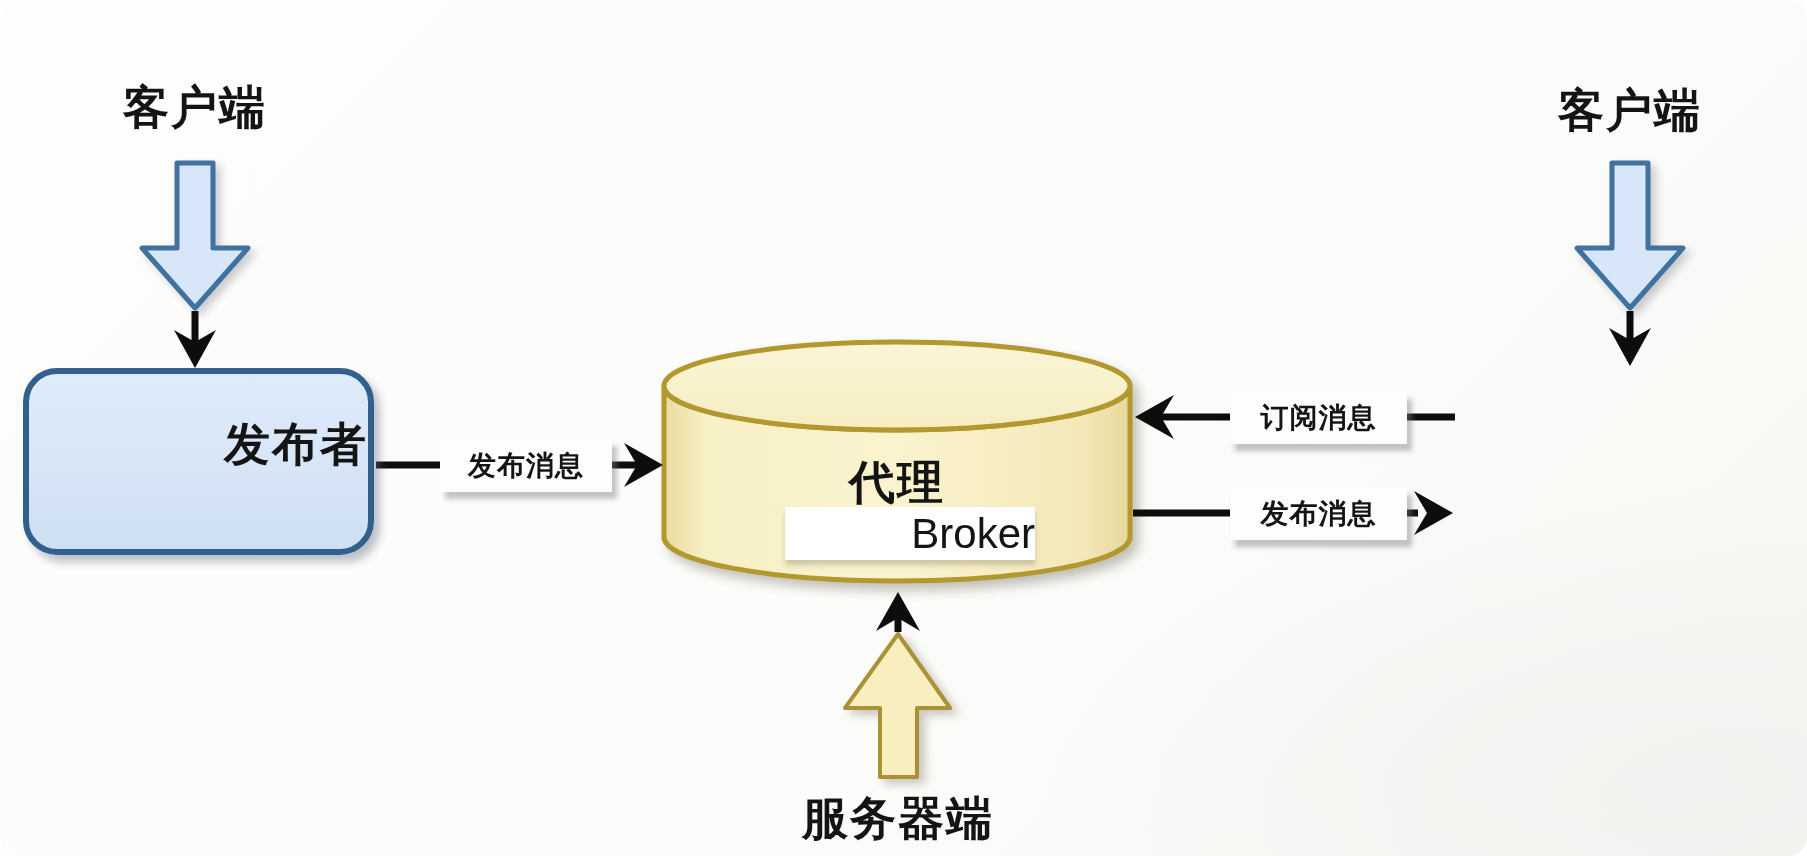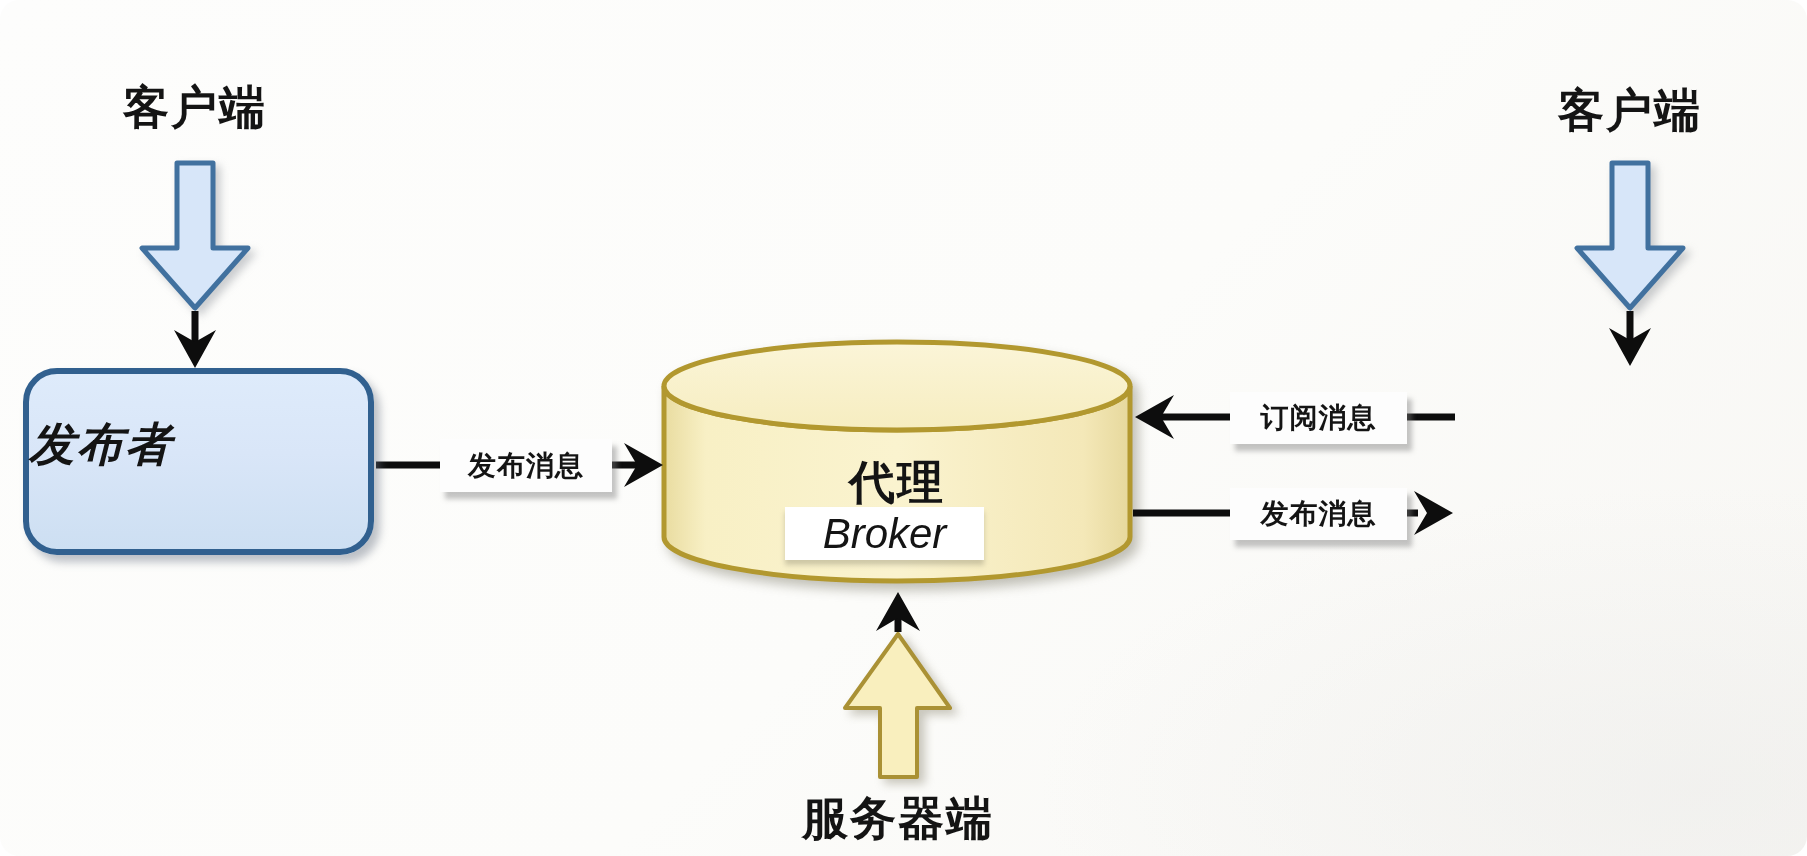--- a/index.html
+++ b/index.html
@@ -29,39 +29,39 @@
 
   
   .node{
     position:absolute;z-index:2;box-sizing:border-box;
     border:6px solid #31608f;border-radius:34px;
     background:linear-gradient(180deg,#deebfb 0%,#d9e6f8 45%,#cddff2 100%);
     box-shadow:6px 7px 8px rgba(108,118,132,.45);
   }
   .node-title{
     position:absolute;left:0;width:100%;top:40px;
-    text-align:left;font-size:46px;font-weight:700;letter-spacing:2px;font-style:italic;
+    text-align:right;font-size:46px;font-weight:700;letter-spacing:2px;
   }
   .sub-box{
     position:absolute;left:50%;transform:translateX(-50%);
     width:218px;height:50px;top:94px;
     background:#ffffff;box-shadow:0 5px 5px rgba(120,130,145,.35);
     display:flex;align-items:center;justify-content:center;
     font-size:42px;font-weight:400;
   }
 
   
   .lbl{position:absolute;z-index:2;text-align:center;font-size:46px;font-weight:700;letter-spacing:2px;}
 
   
   .broker-title{position:absolute;z-index:2;left:795px;top:452px;width:204px;text-align:center;
                 font-size:46px;font-weight:700;letter-spacing:2px;}
-  .broker-sub{position:absolute;z-index:2;left:785px;top:507px;width:199px;height:53px;
+  .broker-sub{position:absolute;z-index:2;left:785px;top:507px;width:250px;height:53px;
               background:#ffffff;box-shadow:0 5px 5px rgba(140,135,110,.4);
-              display:flex;align-items:center;justify-content:center;font-size:42px;font-style:italic;}
+              display:flex;align-items:center;justify-content:flex-end;font-size:42px;}
 
   
   .edge-lbl{
     position:absolute;z-index:3;background:#fdfdfd;
     box-shadow:5px 7px 5px rgba(125,125,125,.45);
     display:flex;align-items:center;justify-content:center;
     font-size:28px;font-weight:700;letter-spacing:1px;text-align:right;
   }
 </style>
 </head>

